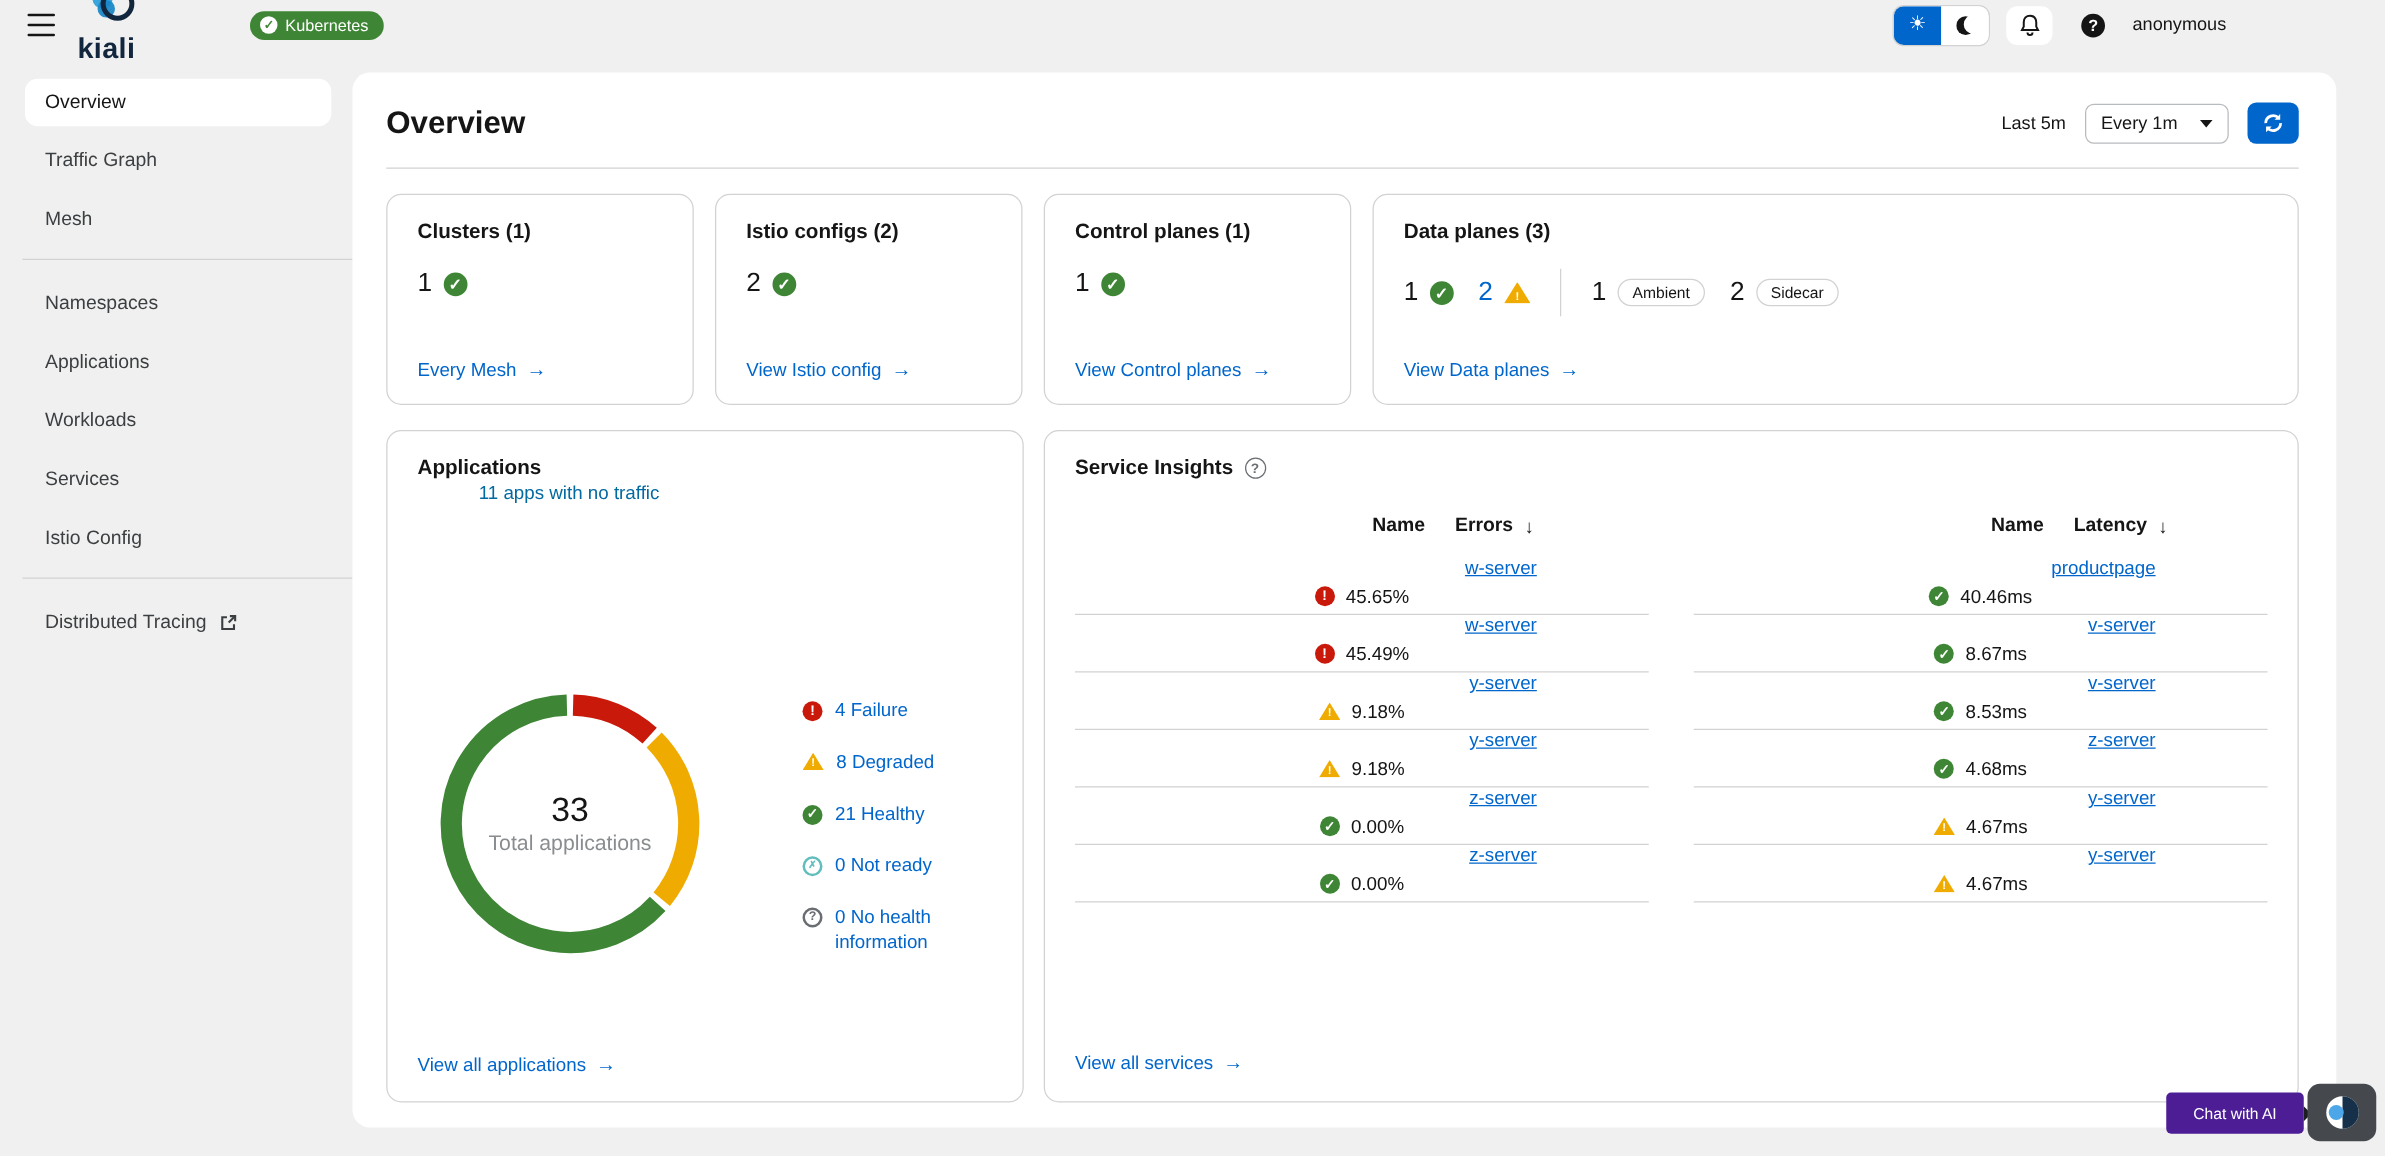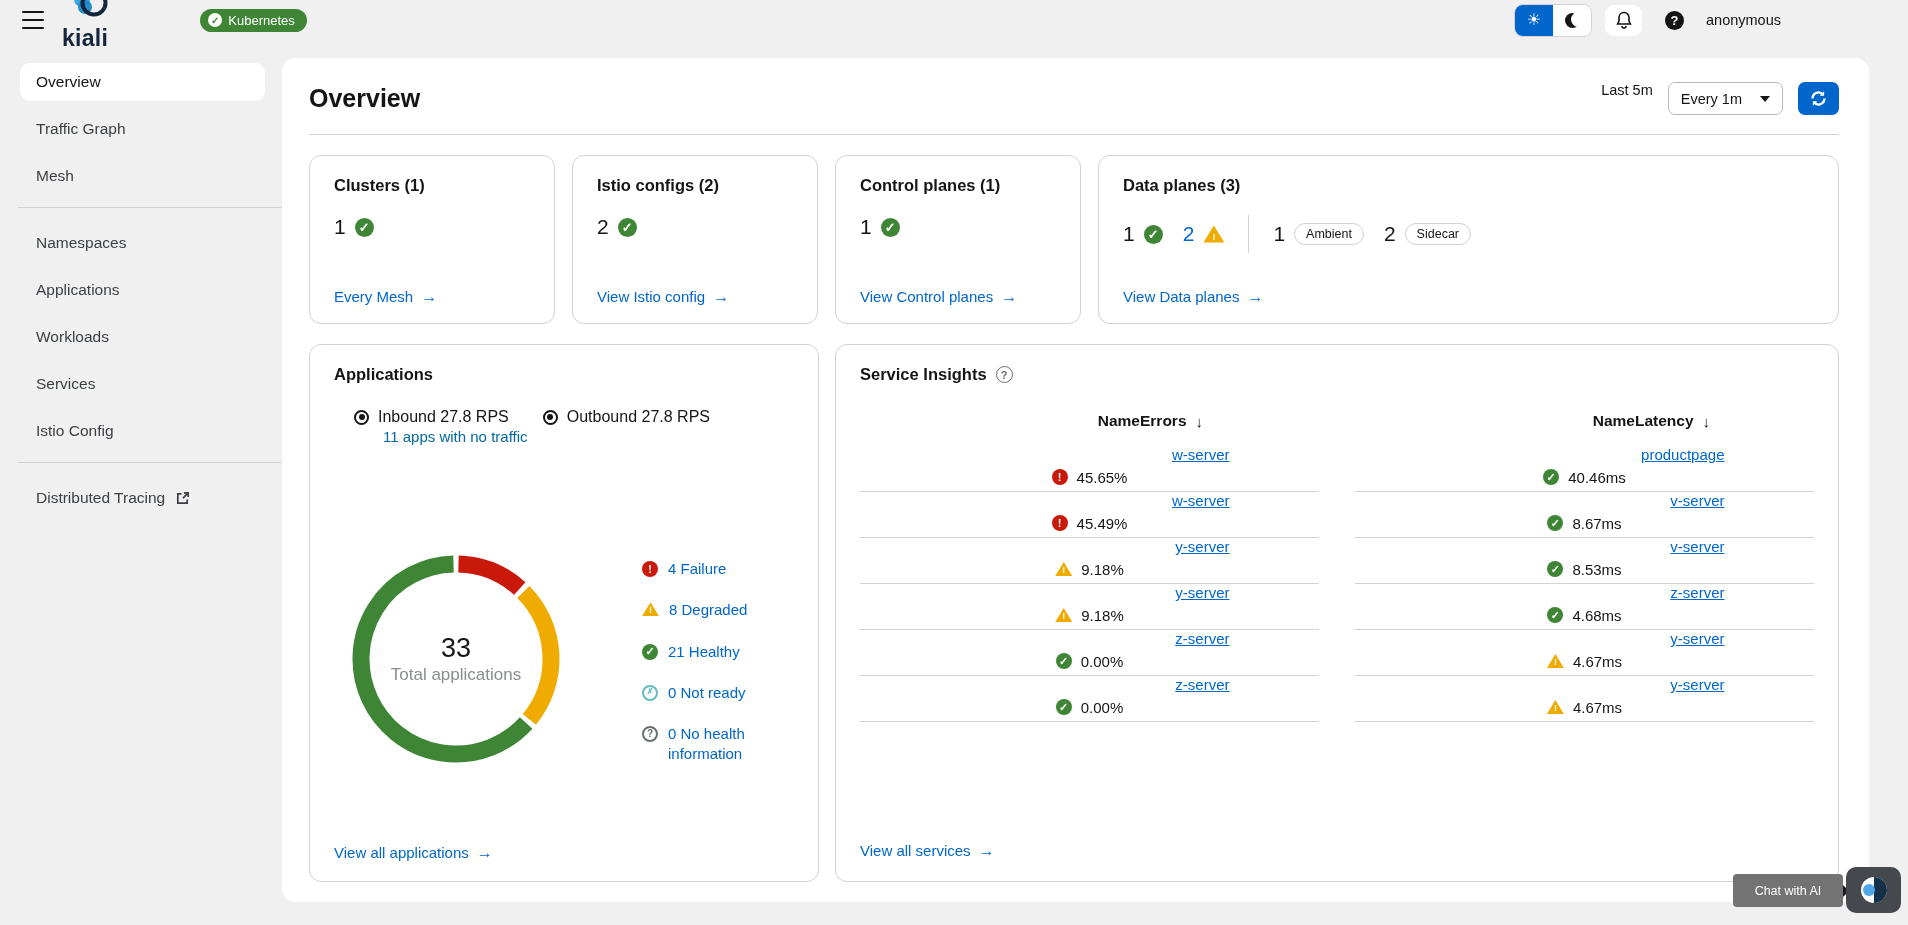--- a/index.html
+++ b/index.html
@@ -40,21 +40,21 @@
   .nav-item { display:flex; align-items:center; gap:10px; padding:10px 16px; border-radius:10px;
               font-size:15.5px; color:#3c3f42; margin-bottom:9px; cursor:pointer; }
   .nav-item.active { background:#fff; color:#151515; }
   .nav-div { border:0; border-top:1px solid #d2d2d2; margin:12px -17px 16px -2px; }
 
   
   .panel { position:absolute; left:282px; top:58px; width:1587px; height:844px;
            background:#fff; border-radius:14px; padding:24px 30px 20px 27px; }
   .panel-head { display:flex; align-items:center; }
   .page-title { margin:0; font-size:25px; font-weight:700; }
-  .head-controls { margin-left:auto; display:flex; gap:15px; }
+  .head-controls { margin-left:auto; display:flex; align-items:center; gap:15px; }
   .time-range { font-size:14.5px; }
   .interval-select { display:flex; align-items:center; gap:18px; border:1px solid #b8bbbe; border-radius:7px;
                      background:#fff; padding:7px 12px; font-size:14.5px; cursor:pointer; }
   .caret-down { width:0; height:0; border-left:5px solid transparent; border-right:5px solid transparent;
                 border-top:6px solid #151515; }
   .refresh-btn { width:41px; height:33px; background:#0066cc; border:none; border-radius:7px;
                  display:flex; align-items:center; justify-content:center; cursor:pointer; }
   .head-div { border:0; border-top:1px solid #d2d2d2; margin:19px 0 0; }
 
   
@@ -117,32 +117,32 @@
   .legend-item .sticon { margin-top:2px; }
   .view-all { position:absolute; left:24px; bottom:20px; color:#0066cc; font-size:15px;
               display:inline-flex; align-items:center; gap:8px; }
 
   
   .si-title-row { display:flex; align-items:center; gap:9px; }
   .qmark-outline { width:17px; height:17px; border-radius:50%; border:1.5px solid #6a6e73; color:#6a6e73;
                    font-size:11px; font-weight:700; display:inline-flex; align-items:center; justify-content:center; }
   .si-tables { display:flex; gap:36px; margin-top:24px; }
   .si-table { flex:1; }
-  .si-hrow { display:flex; align-items:center; font-weight:700; font-size:15.5px; padding:4px 0 16px; }
+  .si-hrow { display:flex; align-items:center; font-weight:700; font-size:15.5px; padding:4px 0 16px;gap:24px; }
   .si-hname { width:61%; }
   .si-hmetric { flex:1; display:flex; align-items:center; gap:9px; cursor:pointer; }
   .sort-glyph { font-size:15px; font-weight:400; }
   .srow { display:flex; align-items:center; height:46px; border-bottom:1px solid #d2d2d2; font-size:15px;flex-direction:column; }
   .sname { width:61%; }
   .slink { color:#0066cc; text-decoration:underline; }
   .smetric { flex:1; display:flex; align-items:center; gap:9px; }
   .si-footer { margin-top:auto; color:#0066cc; font-size:15px; display:inline-flex; align-items:center; gap:8px; }
 
   
-  .chat-tip { position:absolute; left:1733px; top:874px; width:110px; height:33px; background:#737373;
+  .chat-tip { position:absolute; left:1733px; top:874px; width:110px; height:33px; background:#4c1d95;
               color:#fff; border-radius:4px; display:flex; align-items:center; justify-content:center;
               font-size:12.5px; }
   .chat-tip::after { content:""; position:absolute; right:-6px; top:50%; transform:translateY(-50%);
               border-top:6px solid transparent; border-bottom:6px solid transparent; border-left:6px solid #1b1d21; }
   .chat-btn { position:absolute; left:1846px; top:867px; width:55px; height:46px; border-radius:10px;
               background:#45484d; border:none; cursor:pointer; display:flex; align-items:center; justify-content:center; }
 </style>
 </head>
 <body>
 
@@ -310,30 +310,20 @@
         <span>View Data planes</span>
         <span class="arrow-glyph">→</span>
       </a>
     </div>
   </div>
 
   <div class="lower-row">
 
     <section class="apps-card">
       <h3 class="card-h">Applications</h3>
-      <div class="rps-row">
-        <span class="rps-item">
-          <span class="dotcircle"></span>
-          <span>Inbound 27.8 RPS</span>
-        </span>
-        <span class="rps-item">
-          <span class="dotcircle"></span>
-          <span>Outbound 27.8 RPS</span>
-        </span>
-      </div>
       <a class="no-traffic" href="#">11 apps with no traffic</a>
 
       <div class="donut-wrap">
         <svg viewBox="0 0 240 240">
             <path d="M 122.48681008924795 25.032554127322058 A 95 95 0 0 1 183.73525206290674 49.552731461910156" fill="none" stroke="#c9190b" stroke-width="17"></path>
             <path d="M 187.33483027869045 52.98492235817409 A 95 95 0 0 1 193.40012107601484 180.311045638642" fill="none" stroke="#f0ab00" stroke-width="17"></path>
             <path d="M 190.14309251555994 184.06985697154005 A 95 95 0 1 1 117.51318991075202 25.032554127322058" fill="none" stroke="#3e8635" stroke-width="17"></path>
           </svg>
         <div class="donut-center">
           <span class="donut-value">33</span>

